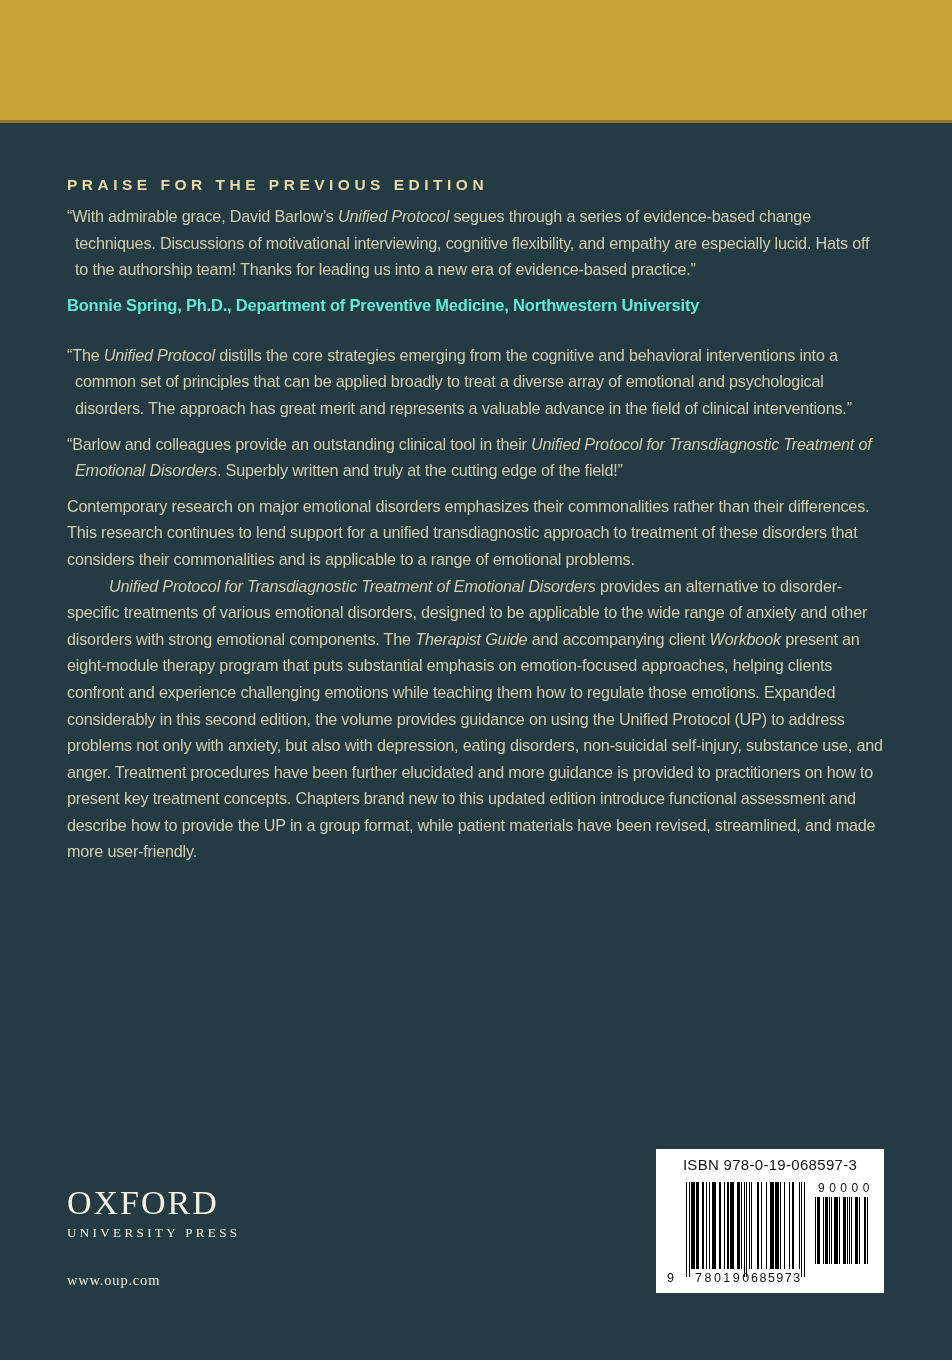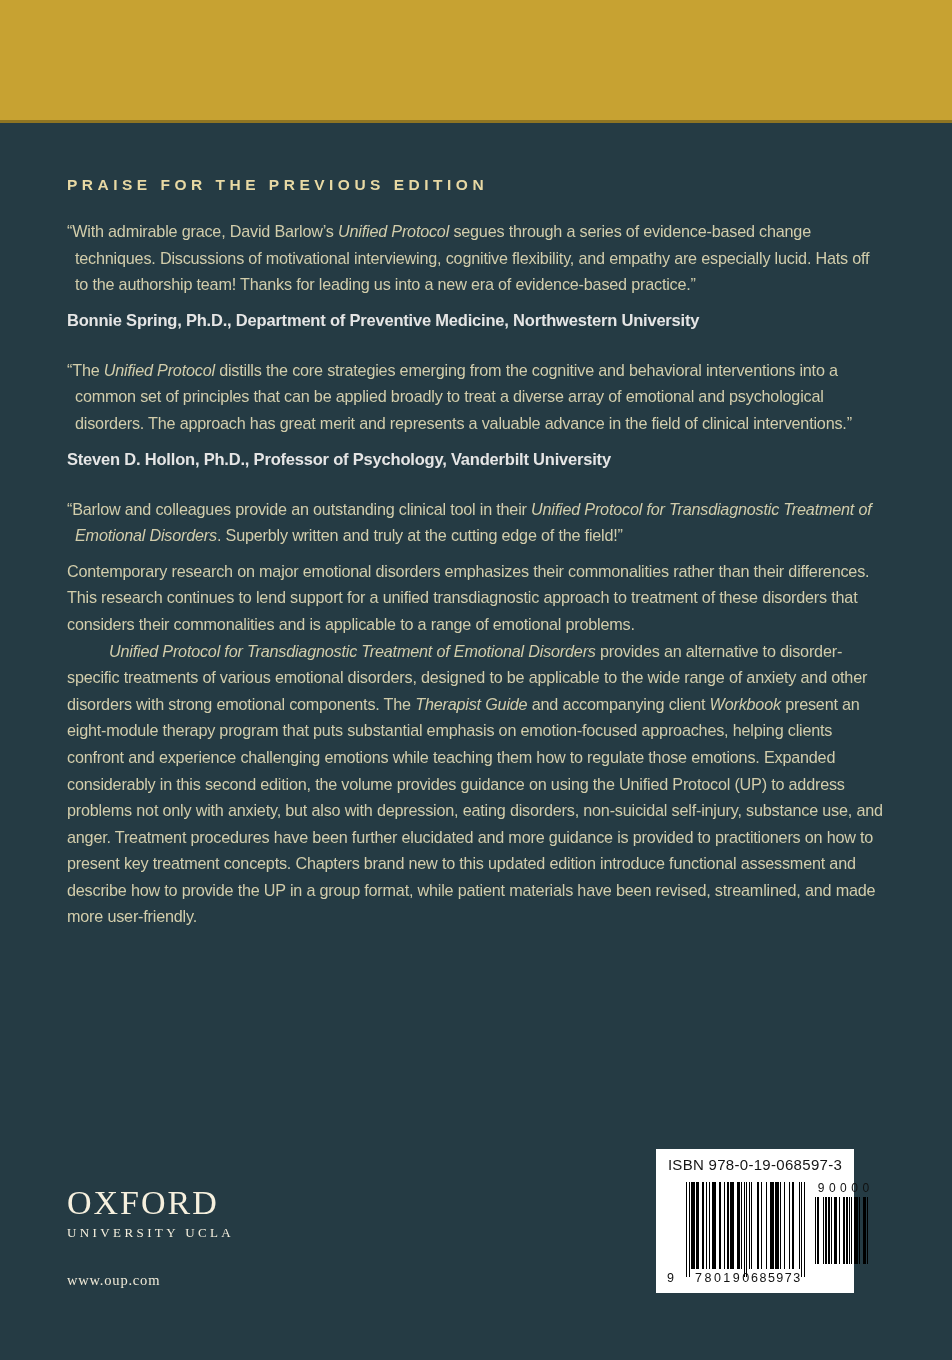--- a/index.html
+++ b/index.html
@@ -14,37 +14,37 @@
     position:absolute;left:0;top:0;width:952px;height:120px;
     background:#c7a232;
     border-bottom:3px solid #8f7522;
   }
   .content{
     position:absolute;left:67px;top:177px;width:818px;
     color:#d2cdab;
     font-size:16.2px;line-height:26.6px;letter-spacing:-0.2px;
   }
   .praise-heading{
-    margin:0 0 25px 0;
+    margin:0 0 10px 0;
     font-size:15.5px;line-height:16px;
     font-weight:bold;
     letter-spacing:4.5px;
     color:#e8d9a4;
   }
   blockquote.quote{
     margin:4px 0 9px 0;
     padding-left:8px;
     text-indent:-8px;
   }
   .attribution{
     margin:0 0 24px 0;
     line-height:26px;
     font-size:16.5px;
     font-weight:bold;
-    color:#e5e5e5;
+    color:#5eead4;
   }
   .attribution.last{margin-bottom:30px;}
   .description p{margin:0;}
   .description p.indented{text-indent:42px;}
   .publisher{
     position:absolute;left:67px;top:1186px;
     color:#f6f0de;
     font-family:"Liberation Serif", serif;
   }
   .oxford-wordmark{
@@ -53,21 +53,21 @@
   .press-label{
     margin-top:6px;
     font-size:13px;line-height:13px;letter-spacing:3.4px;
   }
   .website{
     margin-top:34px;
     font-size:14.5px;line-height:15px;letter-spacing:0.8px;
     color:#f0ead8;
   }
   .barcode-panel{
-    position:absolute;left:656px;top:1149px;width:198px;height:144px;
+    position:absolute;left:656px;top:1149px;width:228px;height:144px;
     background:#ffffff;
     box-sizing:border-box;
     padding-top:7px;
   }
   .isbn-label{
     text-align:center;
     font-size:15px;line-height:17px;letter-spacing:0.3px;
     color:#151515;
   }
   .codes{
@@ -105,35 +105,34 @@
 <div class="gold-band"></div>
 
 <main class="content">
   <h1 class="praise-heading">PRAISE FOR THE PREVIOUS EDITION</h1>
 
   <section>
     <blockquote class="quote"><span>“With admirable grace, David Barlow’s </span><i>Unified Protocol</i><span> segues through a series of evidence-based change techniques. Discussions of motivational interviewing, cognitive flexibility, and empathy are especially lucid. Hats off to the authorship team! Thanks for leading us into a new era of evidence-based practice.”</span></blockquote>
     <p class="attribution">Bonnie Spring, Ph.D., Department of Preventive Medicine, Northwestern University</p>
 
     <blockquote class="quote"><span>“The </span><i>Unified Protocol</i><span> distills the core strategies emerging from the cognitive and behavioral interventions into a common set of principles that can be applied broadly to treat a diverse array of emotional and psychological disorders. The approach has great merit and represents a valuable advance in the field of clinical interventions.”</span></blockquote>
-    <p class="attribution">Steven D. Hollon, Ph.D., Professor of Psychology, Vanderbilt University</p>
 
     <blockquote class="quote"><span>“Barlow and colleagues provide an outstanding clinical tool in their </span><i>Unified Protocol for Transdiagnostic Treatment of Emotional Disorders</i><span>. Superbly written and truly at the cutting edge of the field!”</span></blockquote>
   </section>
 
   <section class="description">
     <p><span>Contemporary research on major emotional disorders emphasizes their commonalities rather than their differences. This research continues to lend support for a unified transdiagnostic approach to treatment of these disorders that considers their commonalities and is applicable to a range of emotional problems.</span></p>
     <p class="indented"><i>Unified Protocol for Transdiagnostic Treatment of Emotional Disorders</i><span> provides an alternative to disorder-specific treatments of various emotional disorders, designed to be applicable to the wide range of anxiety and other disorders with strong emotional components. The </span><i>Therapist Guide</i><span> and accompanying client </span><i>Workbook</i><span> present an eight-module therapy program that puts substantial emphasis on emotion-focused approaches, helping clients confront and experience challenging emotions while teaching them how to regulate those emotions. Expanded considerably in this second edition, the volume provides guidance on using the Unified Protocol (UP) to address problems not only with anxiety, but also with depression, eating disorders, non-suicidal self-injury, substance use, and anger. Treatment procedures have been further elucidated and more guidance is provided to practitioners on how to present key treatment concepts. Chapters brand new to this updated edition introduce functional assessment and describe how to provide the UP in a group format, while patient materials have been revised, streamlined, and made more user-friendly.</span></p>
   </section>
 </main>
 
 <footer>
   <div class="publisher">
     <div class="oxford-wordmark">OXFORD</div>
-    <div class="press-label">UNIVERSITY UCLA</div>
+    <div class="press-label">UNIVERSITY PRESS</div>
     <div class="website">www.oup.com</div>
   </div>
 
   <div class="barcode-panel">
     <div class="isbn-label">ISBN  978-0-19-068597-3</div>
     <div class="codes">
       <div class="barcode-main">
         <div class="bars">
             <div class="m bar tall"></div>
             <div class="m tall"></div>

